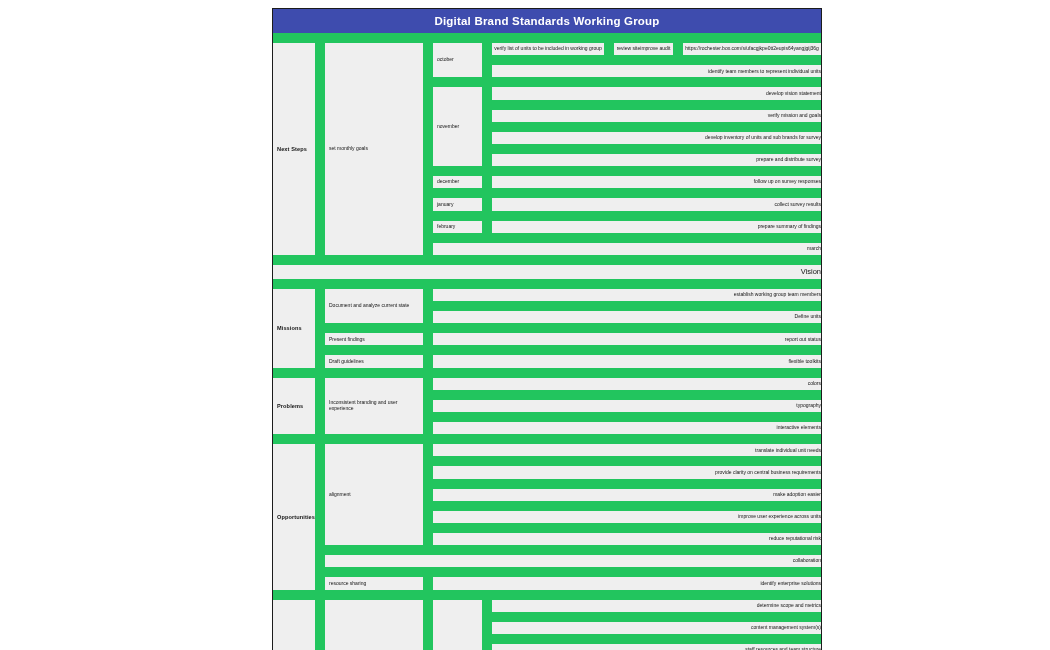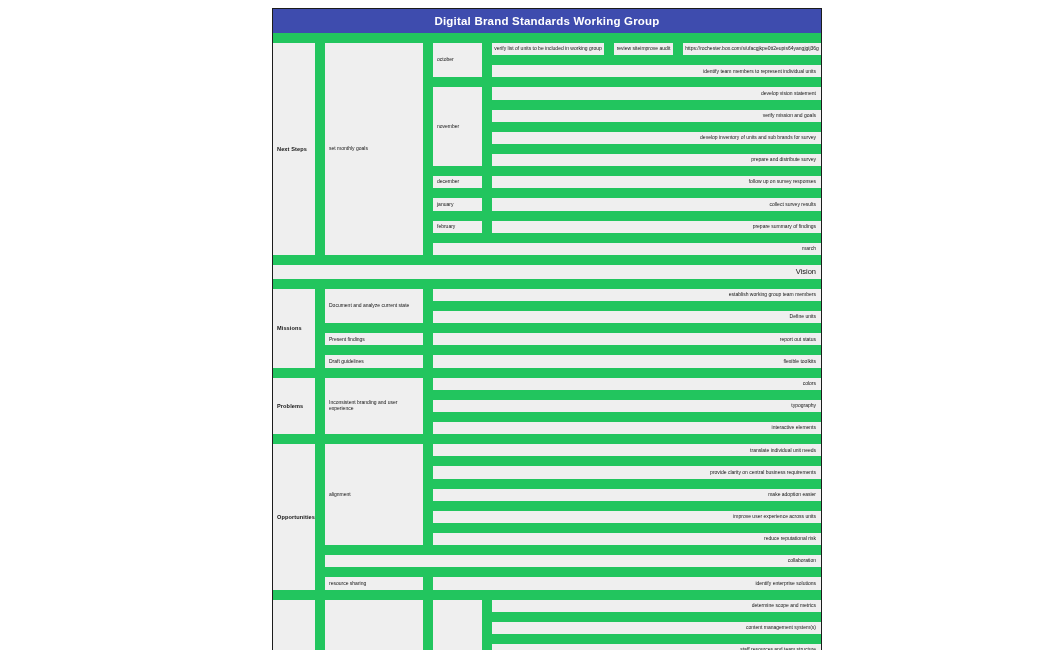--- a/index.html
+++ b/index.html
@@ -17,21 +17,21 @@
     background:#22c55e;
     border:1.5px solid #1c1c1c;
   }
   .cell{
     background:#efefef;
     display:flex;align-items:center;
     font-size:5px;line-height:1.1;color:#141414;
     overflow:hidden;
   }
   .left{justify-content:flex-start;padding-left:4px;text-align:left;}
-  .right{justify-content:flex-end;padding-right:5px;text-align:right;}
+  .right{justify-content:flex-end;text-align:right;}
   .center{justify-content:center;text-align:center;padding:0 2px;}
   .cat{font-size:5.6px;font-weight:700;letter-spacing:.1px;}
   .sub{font-size:5px;}
   .vision{font-size:7.5px;font-weight:400;}
   .titlebar{
     background:#3e4cae;color:#ffffff;
     font-weight:700;font-size:11.5px;letter-spacing:.2px;
     justify-content:center;text-align:center;
   }
 </style>

